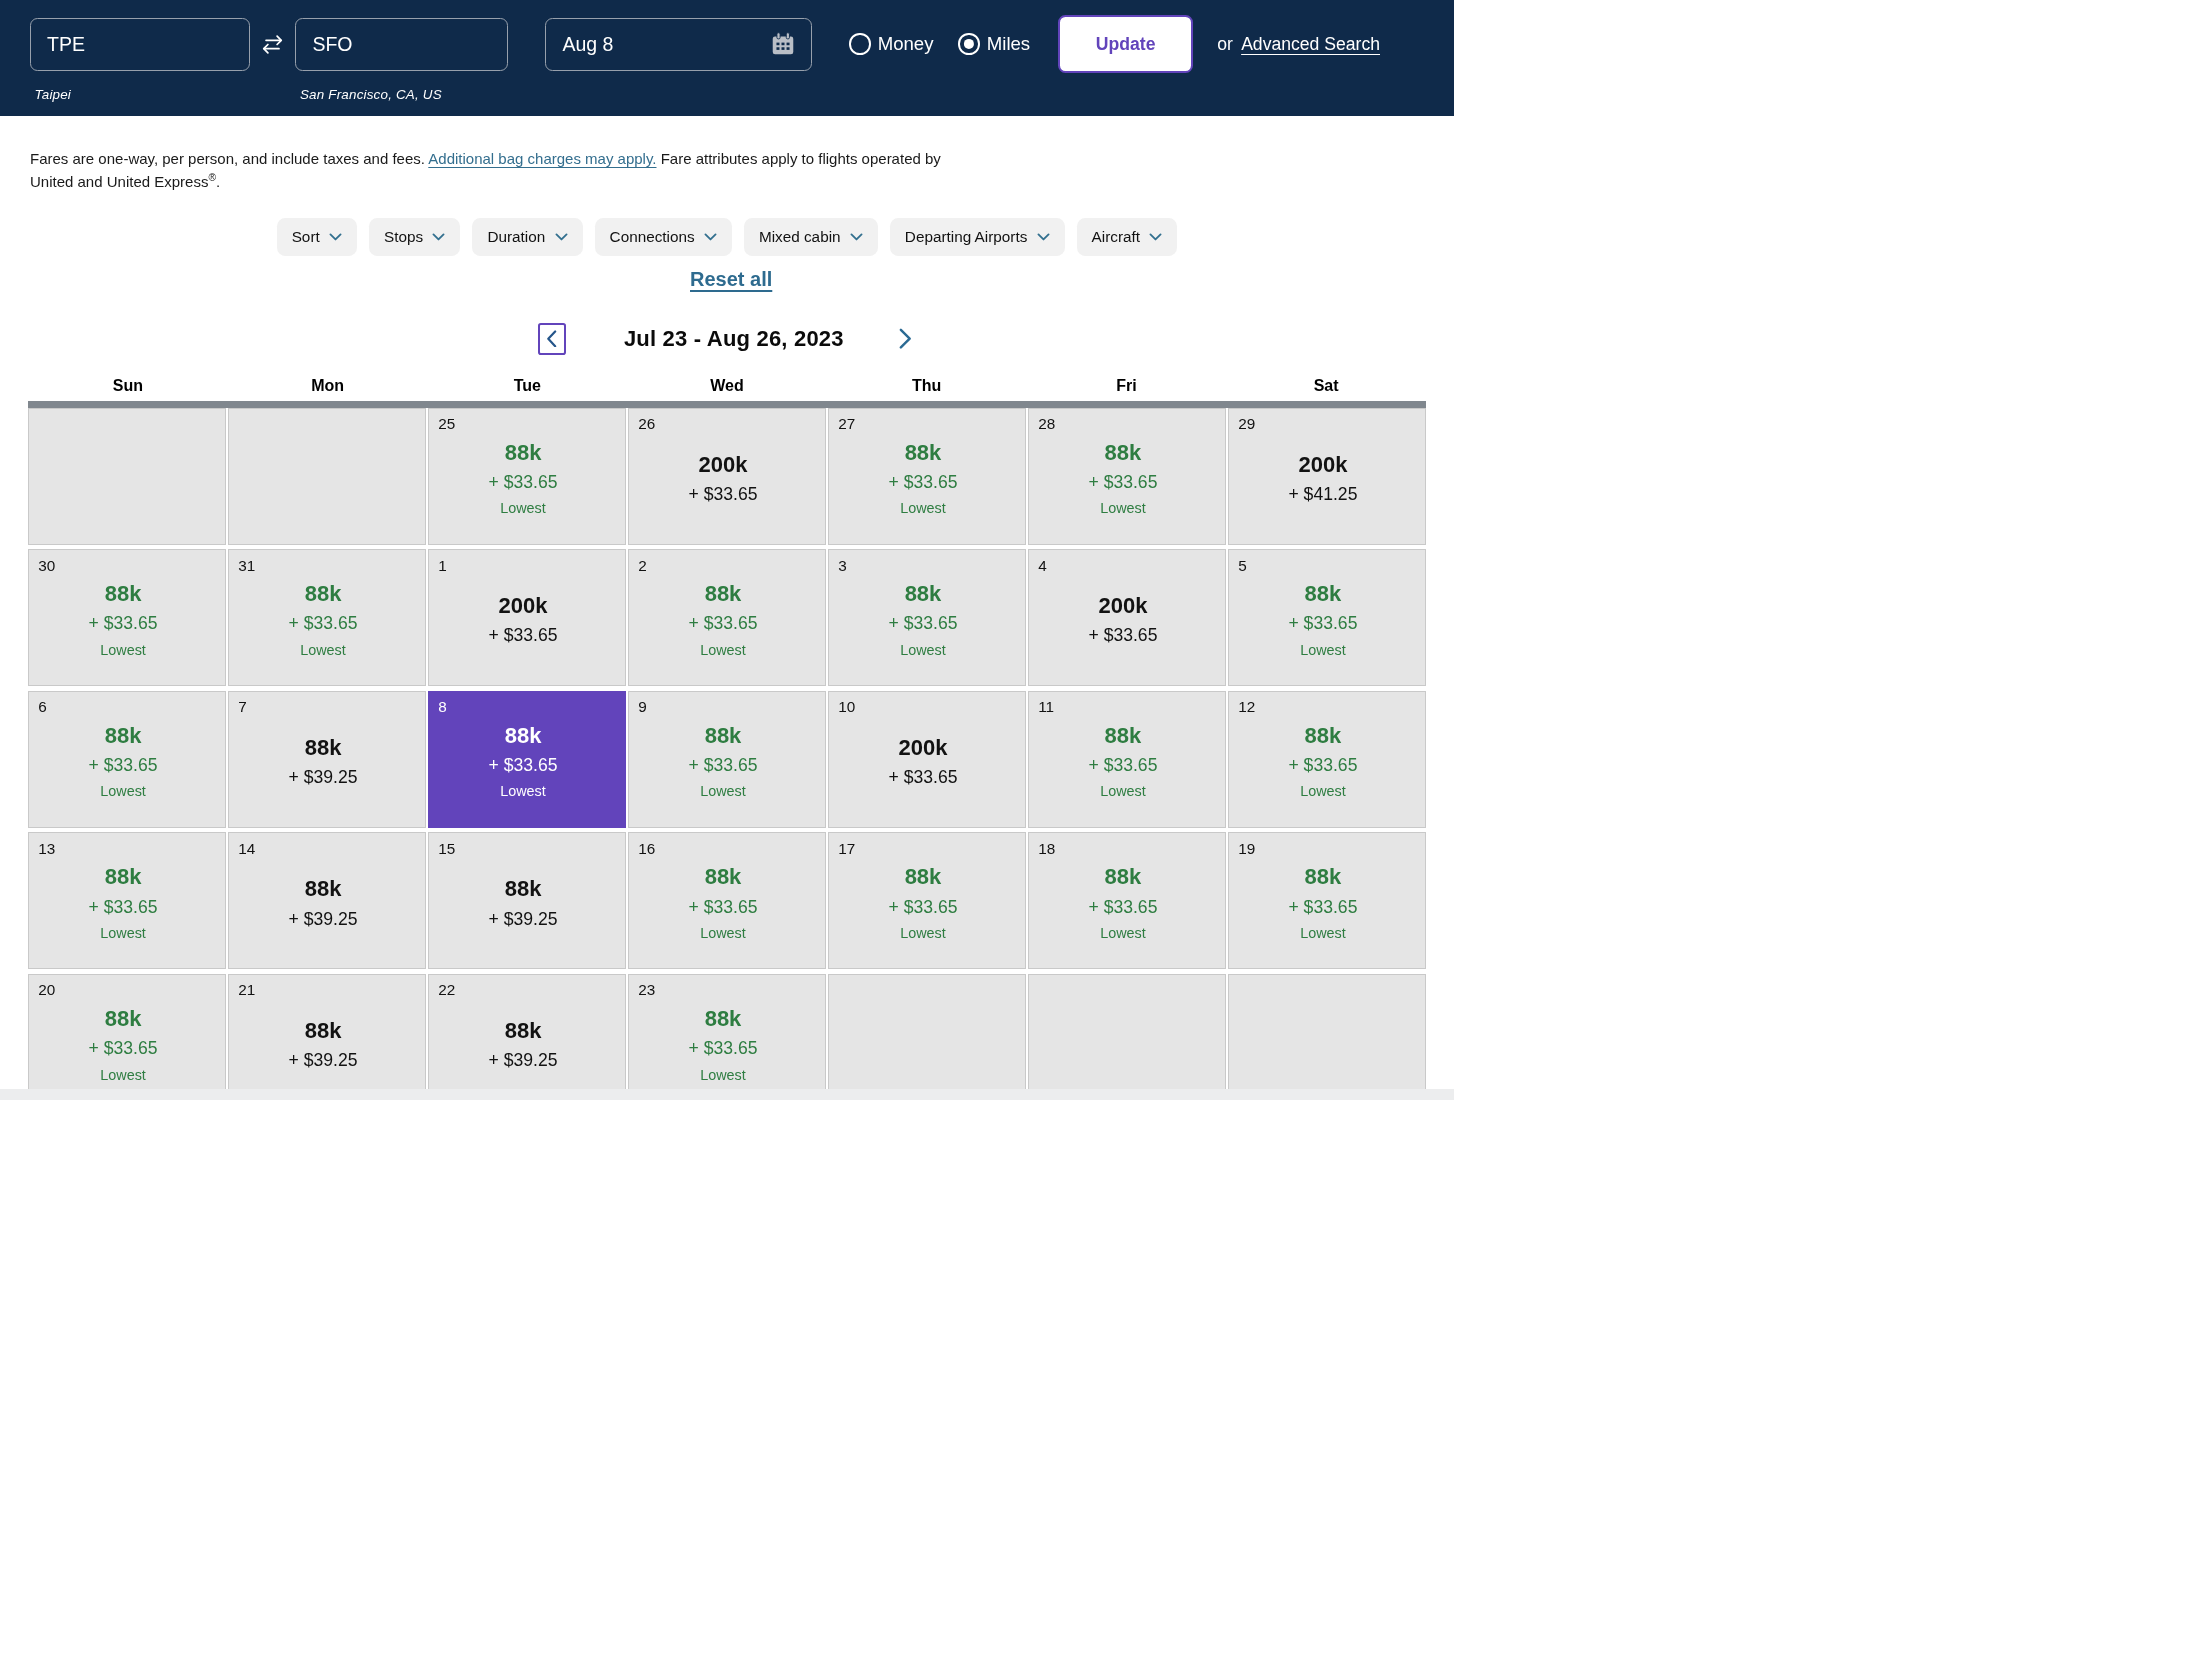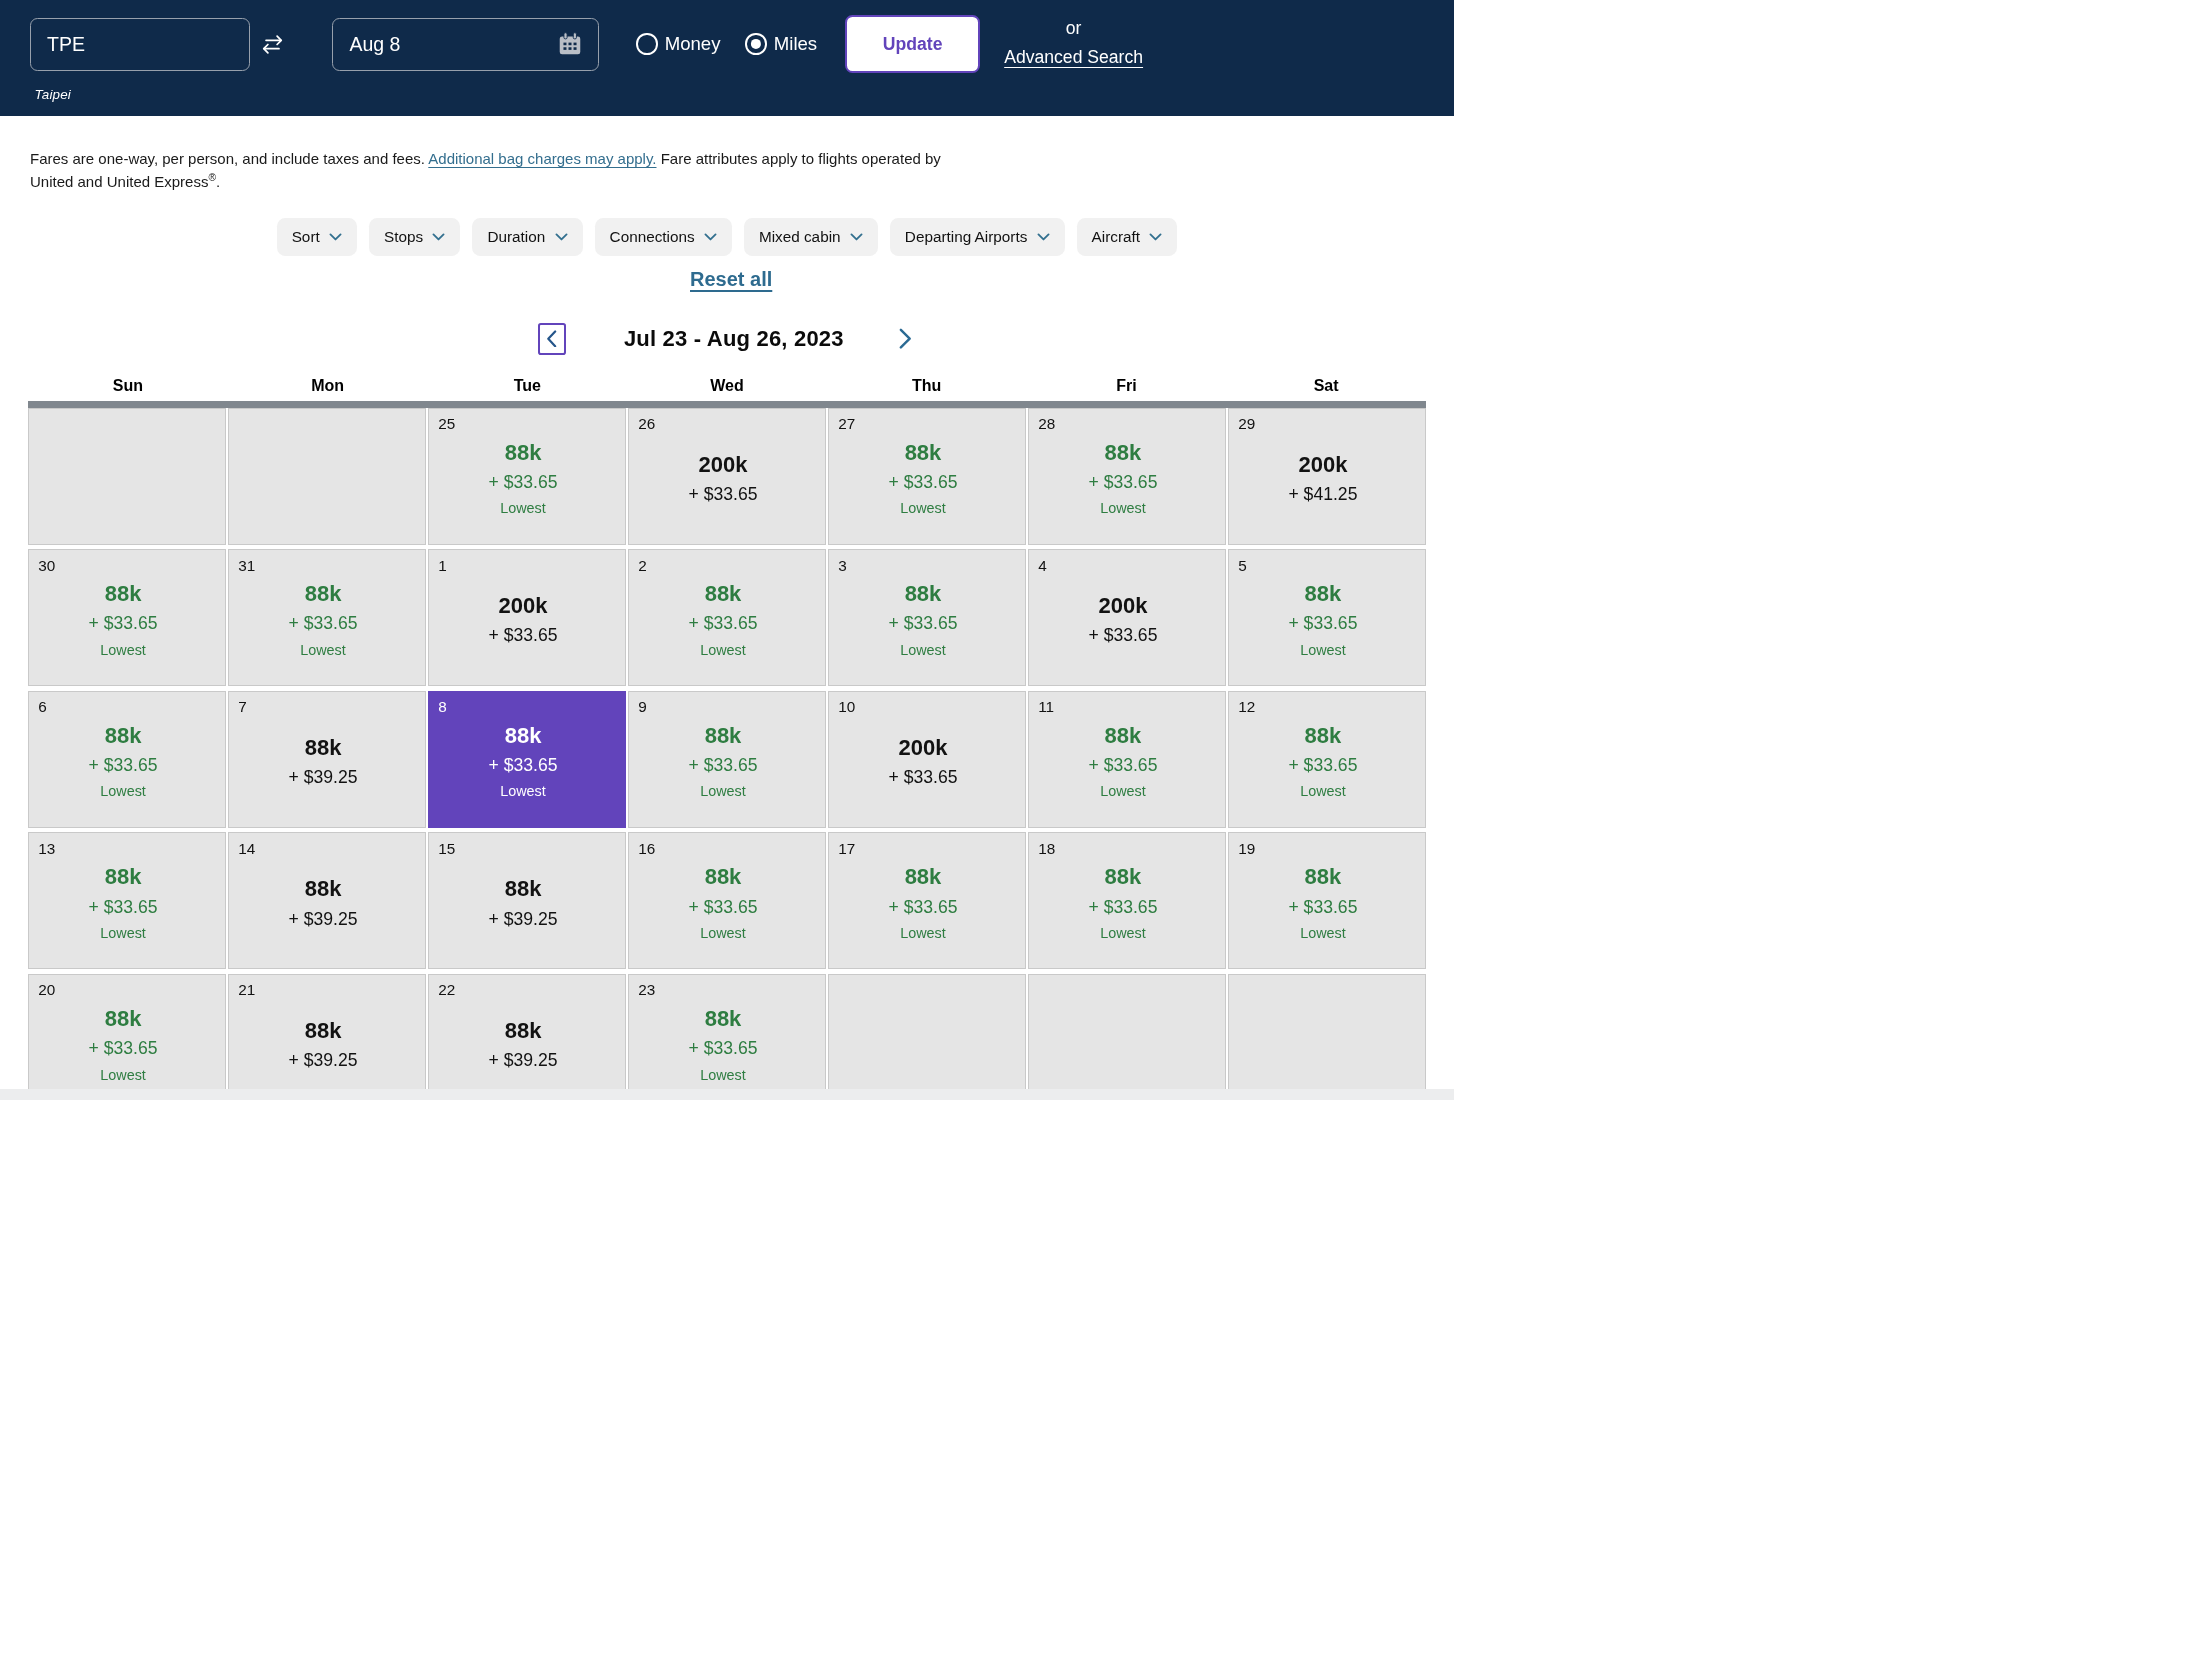--- a/index.html
+++ b/index.html
@@ -38,21 +38,21 @@
     background:#fff; left:50%; top:50%; transform:translate(-50%,-50%);
   }
   .radio-label { color:#fff; font-size:18.6px; }
 
   .update-wrap { height:53px; display:flex; align-items:center; margin-left:28px; }
   .update-btn {
     width:135px; height:58px; background:#fff; border:2.3px solid #6244BB;
     border-radius:7.4px; color:#6244BB; font-size:17.6px; font-weight:600;
     font-family:"Liberation Sans", sans-serif; cursor:pointer;
   }
-  .adv-wrap { height:53px; display:flex; align-items:center; gap:8.3px; margin-left:24px;flex-direction:column; }
+  .adv-wrap { height:53px; display:flex; align-items:center; gap:8.3px; margin-left:24px; }
   .or-text { color:#fff; font-size:17.6px; }
   .adv-link { color:#fff; font-size:17.6px; font-weight:500; text-decoration:underline; text-underline-offset:3.7px; }
 
   
   .notice { margin:31px 30px 0; width:946px; font-size:15px; line-height:1.55; color:#1A1A1A; }
   .notice a { color:#336E8E; text-decoration:underline; text-underline-offset:2.8px; }
   .notice sup { font-size:10.2px; }
 
   
   .filter-row { margin:24px 30px 0; display:flex; align-items:center; gap:12px;flex-direction:column; }
@@ -104,20 +104,24 @@
 
     <div class="swap-wrap">
       <svg width="25" height="23" viewBox="0 0 27 25" fill="none" stroke="#fff" stroke-width="1.9" stroke-linecap="round" stroke-linejoin="round">
         <path d="M6.5 8 H22.5"></path>
           <path d="M18.5 3.5 L23 8 L18.5 12.5"></path>
         <path d="M20.5 17 H4.5"></path>
           <path d="M8.5 12.5 L4 17 L8.5 21.5"></path>
       </svg>
     </div>
 
+    <div class="fieldgroup">
+      <div class="inputbox dest-box">SFO</div>
+      <div class="field-label">San Francisco, CA, US</div>
+    </div>
 
     <div class="fieldgroup" style="margin-left:37px">
       <div class="inputbox date-box">
         <span>Aug 8</span>
         <svg class="cal-icon" width="28" height="28" viewBox="0 0 30 30">
           <rect x="4" y="7" width="22" height="19" rx="2.5" fill="#B9BEC6"></rect>
           <rect x="8.5" y="3" width="3.4" height="6.5" rx="1.4" fill="#B9BEC6" stroke="#0F2A4A" stroke-width="1"></rect>
           <rect x="18.5" y="3" width="3.4" height="6.5" rx="1.4" fill="#B9BEC6" stroke="#0F2A4A" stroke-width="1"></rect>
           <g fill="#0F2A4A">
             <rect x="8" y="13.5" width="3.2" height="2.8"></rect>

